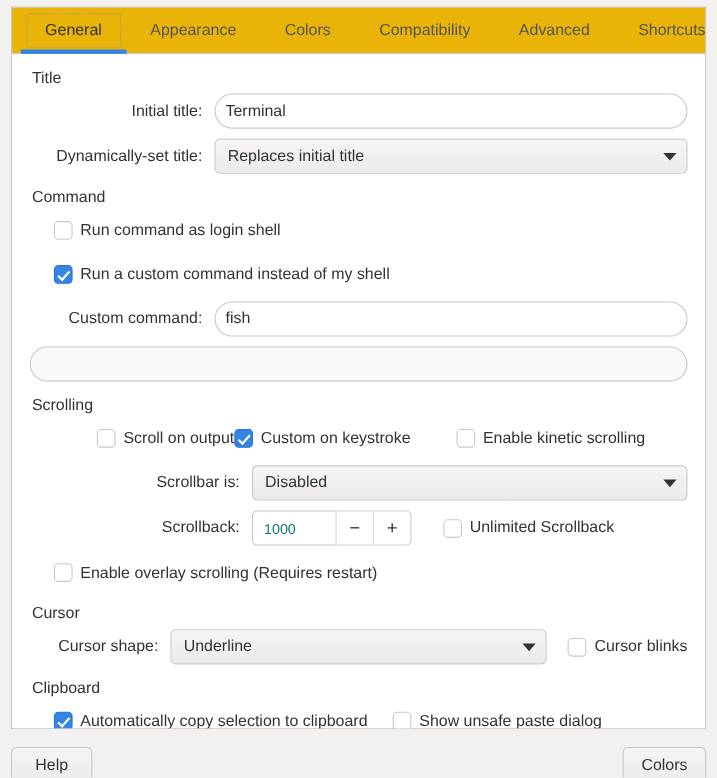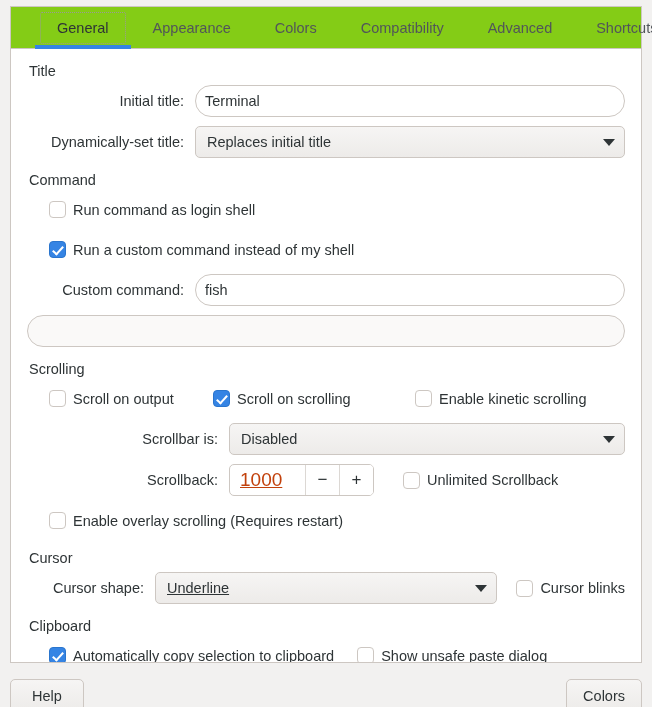--- a/index.html
+++ b/index.html
@@ -27,22 +27,22 @@
     border-bottom: none;
     background: #e1dedb;
     flex: 0 0 auto;
     border-radius: 0;
     position: relative;
   }
   .tabbar {
     display: flex;
     align-items: stretch;
     height: 42px;
-    padding-left: 24px;
-    background: #84cc16;
+    padding-left: 8px;
+    background: #eab308;
     border-bottom: 1px solid #cdc7c2;
   }
   .tab {
     padding: 0 22px;
     display: flex; align-items: center; justify-content: center;
     font-size: 14.5px;
     color: #51555a;
     position: relative;
     cursor: pointer;
     white-space: nowrap;
@@ -182,23 +182,22 @@
     border-radius: 5px;
     background: #ffffff;
     display: flex; align-items: stretch;
     overflow: hidden;
     flex: 0 0 auto;
   }
   .spin .value {
     width: 75px;
     display: flex; align-items: center;
     padding-left: 10px;
-    font-size: 19px;
-    color: #c2410c;
-    text-decoration: underline;
+    font-size: 13px;
+    color: #0f766e;
   }
   .spin .btn {
     width: 34px;
     display: flex; align-items: center; justify-content: center;
     border-left: 1px solid #dcd8d4;
     font-size: 17px;
     color: #2e3436;
     cursor: pointer;
     background: #ffffff;
     user-select: none;
@@ -302,27 +301,27 @@
 
       <div class="row">
         <div class="entry disabled"></div>
       </div>
     </div>
 
     <div class="section">
       <div class="section-title">Scrolling</div>
 
       <div class="row">
-        <div class="check" style="margin-left:22px;width:164px;">
+        <div class="check" style="margin-left:22px;width:164px;justify-content:flex-end;">
           <span class="box"></span>
           <span class="ctext">Scroll on output</span>
         </div>
         <div class="check" style="width:202px;">
           <span class="box checked"></span>
-          <span class="ctext">Scroll on scrolling</span>
+          <span class="ctext">Custom on keystroke</span>
         </div>
         <div class="check">
           <span class="box"></span>
           <span class="ctext">Enable kinetic scrolling</span>
         </div>
       </div>
 
       <div class="row">
         <div class="label right" style="width:202px;">Scrollbar is:</div>
         <div class="combo">
@@ -350,21 +349,21 @@
           <span class="ctext">Enable overlay scrolling (Requires restart)</span>
         </div>
       </div>
     </div>
 
     <div class="section">
       <div class="section-title">Cursor</div>
 
       <div class="row">
         <div class="label right" style="width:128px;">Cursor shape:</div>
-        <div class="combo" style="max-width:368px;text-decoration:underline;">
+        <div class="combo" style="max-width:368px;">
           <span>Underline</span>
           <span class="arrow"></span>
         </div>
         <div class="check" style="margin-left:19px;">
           <span class="box"></span>
           <span class="ctext">Cursor blinks</span>
         </div>
       </div>
     </div>
 

